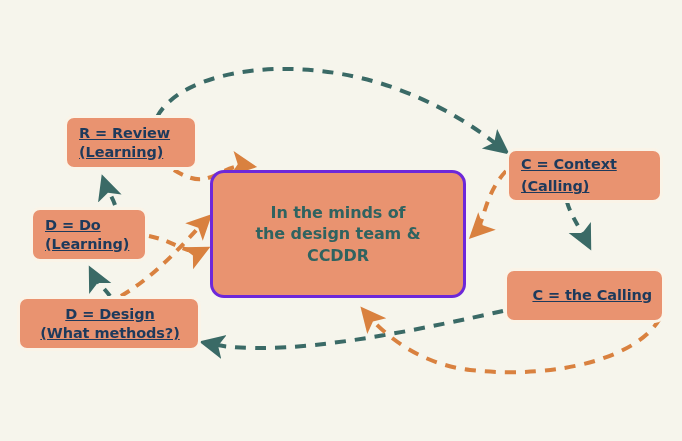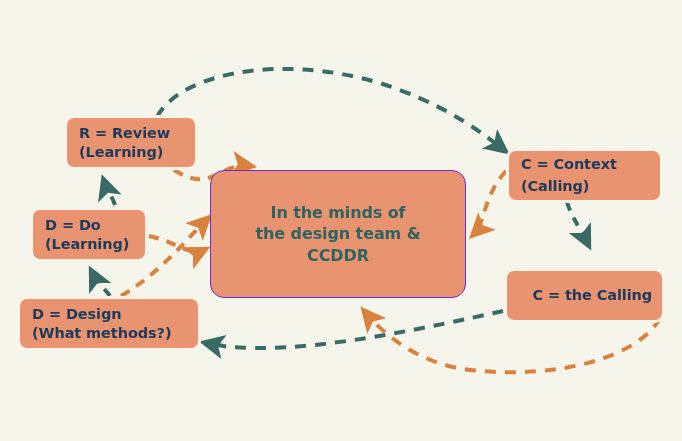--- a/index.html
+++ b/index.html
@@ -35,27 +35,28 @@
     color: #1d3a5c;
     font-weight: bold;
     font-size: 14.5px;
     line-height: 1.28;
     display: flex;
     flex-direction: column;
     justify-content: center;
     padding: 4px 10px 4px 12px;
     letter-spacing: -0.1px;
     z-index: 3;
+    text-decoration: underline;
   }
   .node .line2 { display: block; }
   #node-center {
     position: absolute;
     box-sizing: border-box;
     background: #e99370;
-    border: 1px solid #6d28d9;
+    border: 3px solid #6d28d9;
     border-radius: 14px;
     color: #2f6360;
     font-weight: bold;
     font-size: 16px;
     line-height: 1.35;
     text-align: center;
     display: flex;
     flex-direction: column;
     justify-content: center;
     align-items: center;
@@ -103,21 +104,21 @@
   <div class="node" id="node-review" style="left:64px; top:115px; width:134px; height:55px;">
     <span>R = Review</span>
     <span class="line2">(Learning)</span>
   </div>
 
   <div class="node" id="node-do" style="left:30px; top:207px; width:118px; height:55px;">
     <span>D = Do</span>
     <span class="line2">(Learning)</span>
   </div>
 
-  <div class="node" id="node-design" style="left:17px; top:296px; width:184px; height:55px;">
+  <div class="node" id="node-design" style="left:17px; top:296px; width:184px; height:55px;text-align:center;">
     <span>D = Design</span>
     <span class="line2">(What methods?)</span>
   </div>
 
   <div id="node-center" style="left:210px; top:170px; width:256px; height:128px;">
     <span class="cl">In the minds of</span>
     <span class="cl">the design team &amp;</span>
     <span class="cl">CCDDR</span>
   </div>
 

